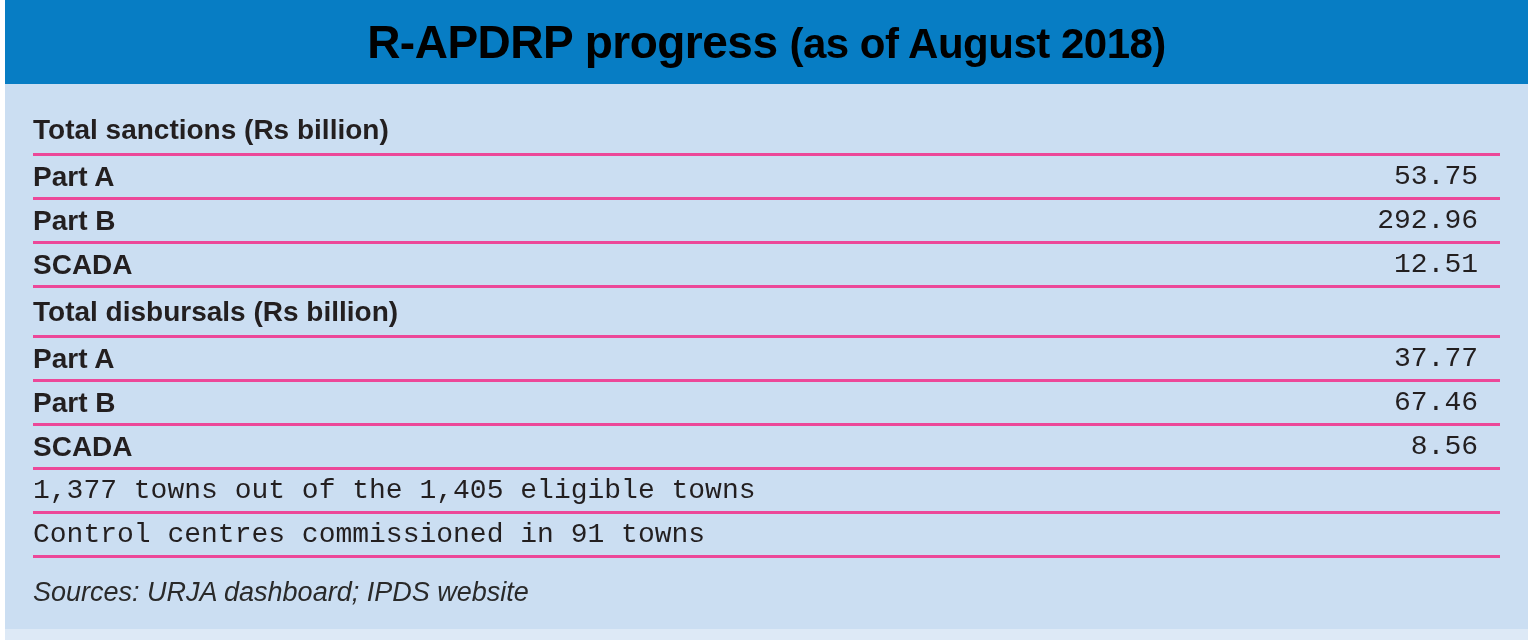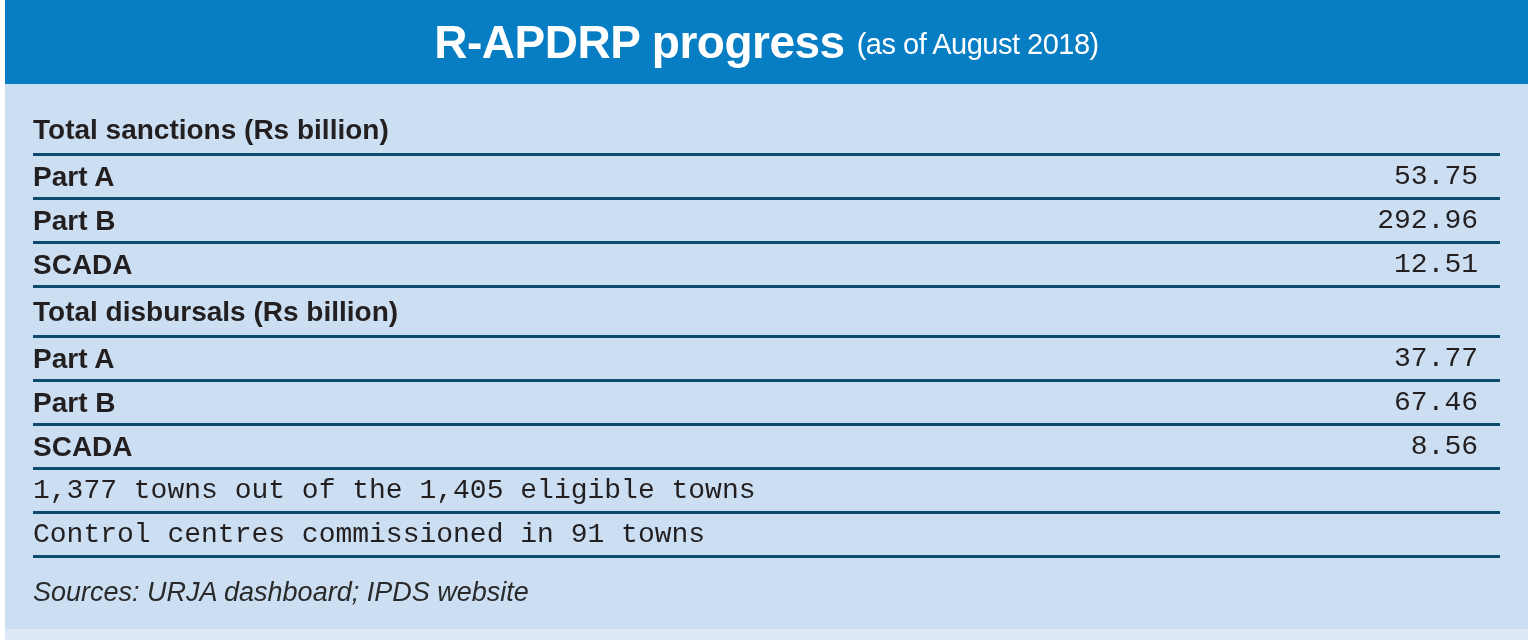--- a/index.html
+++ b/index.html
@@ -15,46 +15,46 @@
     width: 1523px; height: 640px;
     background: #cbdef2;
   }
   
   .banner {
     height: 84px;
     background: #077dc4;
     display: flex;
     align-items: center;
     justify-content: center;
-    color: #ffffff;
+    color: #000000;
     letter-spacing: -0.5px;
   }
   .banner .title-main {
     font-size: 46px;
     font-weight: bold;
   }
   .banner .title-suffix {
-    font-size: 29px;
-    font-weight: normal;
+    font-size: 42px;
+    font-weight: bold;
     margin-left: 12px;
     position: relative;
     top: 2px;
   }
   
   .panel {
     height: 545px;
     padding: 22px 28px 0 28px;
     color: #231f20;
   }
   .row {
     display: flex;
     justify-content: space-between;
     align-items: center;
     height: 44px;
-    border-bottom: 3px solid #0c4a6e;
+    border-bottom: 3px solid #ec4899;
     font-size: 28px;
   }
   .row.section-row { height: 50px; align-items: flex-end; padding-bottom: 7px; }
   .row .label { white-space: nowrap; font-weight: bold; }
   .row .label.bold { font-weight: bold; }
   .row .value {
     padding-right: 22px;
     text-align: left;
     white-space: nowrap;
     font-family: Liberation Mono, monospace;

